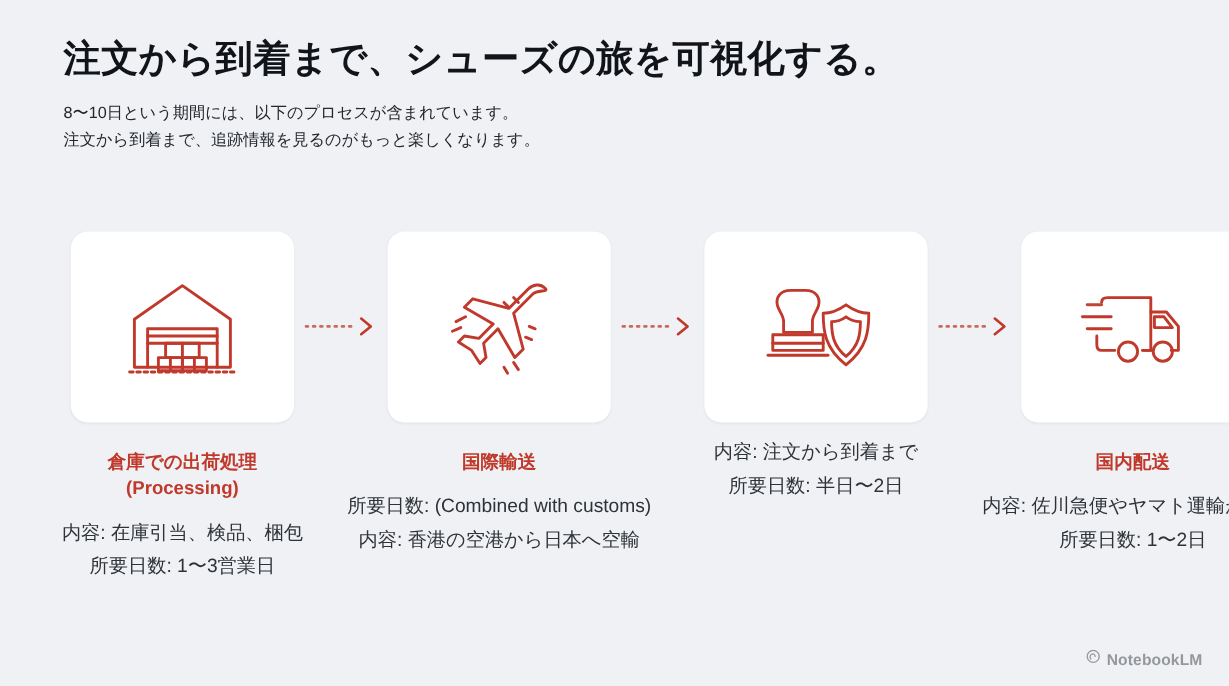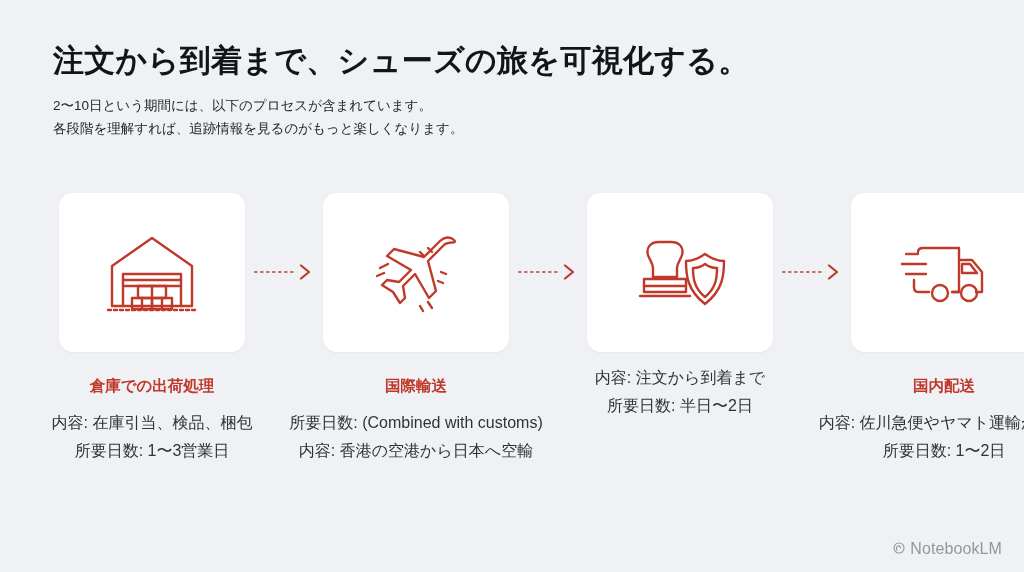--- a/index.html
+++ b/index.html
@@ -19,21 +19,21 @@
     position: relative;
     width: 1024px;
     height: 572px;
     box-sizing: border-box;
   }
 
   
   #header {
     position: absolute;
     left: 53px;
-    top: 42px;
+    top: 30px;
     width: 900px;
   }
   #page-title {
     font-size: 31px;
     font-weight: bold;
     letter-spacing: 0.3px;
     color: #111418;
     line-height: 1.25;
     margin: 0;
     white-space: nowrap;
@@ -109,36 +109,36 @@
   #watermark {
     position: absolute;
     right: 22px;
     bottom: 14px;
     display: flex;
     align-items: center;
     gap: 5px;
     opacity: 0.62;
   }
   #watermark-label {
-    font-size: 16px;
-    font-weight: normal;
+    font-size: 13px;
+    font-weight: bold;
     color: #5d6165;
     letter-spacing: 0.1px;
   }
 </style>
 </head>
 <body>
 
 <div id="slide">
 
   <div id="header">
     <h1 id="page-title">注文から到着まで、シューズの旅を可視化する。</h1>
     <div id="subtitle">
-      <span class="subtitle-line">2〜10日という期間には、以下のプロセスが含まれています。</span>
-      <span class="subtitle-line">各段階を理解すれば、追跡情報を見るのがもっと楽しくなります。</span>
+      <span class="subtitle-line">8〜10日という期間には、以下のプロセスが含まれています。</span>
+      <span class="subtitle-line">注文から到着まで、追跡情報を見るのがもっと楽しくなります。</span>
     </div>
   </div>
 
   <div id="steps">
 
     <div class="step">
       <div class="step-card">
         <span class="step-icon">
           <svg width="96" height="86" viewBox="0 0 96 86" fill="none" stroke="#C0392B" stroke-width="2.4" stroke-linecap="round" stroke-linejoin="round">
             <path d="M8 36 L48 8 L88 36 L88 76 L8 76 Z"></path>
@@ -150,20 +150,21 @@
             <rect x="48" y="68" width="20" height="11"></rect>
             <path d="M48 56 L48 68"></path>
             <path d="M38 68 L38 79"></path>
             <path d="M58 68 L58 79"></path>
             <path d="M4 80 L92 80" stroke-dasharray="3 3"></path>
           </svg>
         </span>
       </div>
       <div class="step-labels">
         <span class="label-ja">倉庫での出荷処理</span>
+        <span class="label-en">(Processing)</span>
       </div>
       <div class="step-meta">
         <span class="meta-line">内容: 在庫引当、検品、梱包</span>
         <span class="meta-line">所要日数: 1〜3営業日</span>
       </div>
     </div>
 
     <div class="arrow">
       <span>
         <svg width="62" height="18" viewBox="0 0 62 18" fill="none" stroke="#C0392B" stroke-width="2.2" stroke-linecap="round" stroke-linejoin="round">

